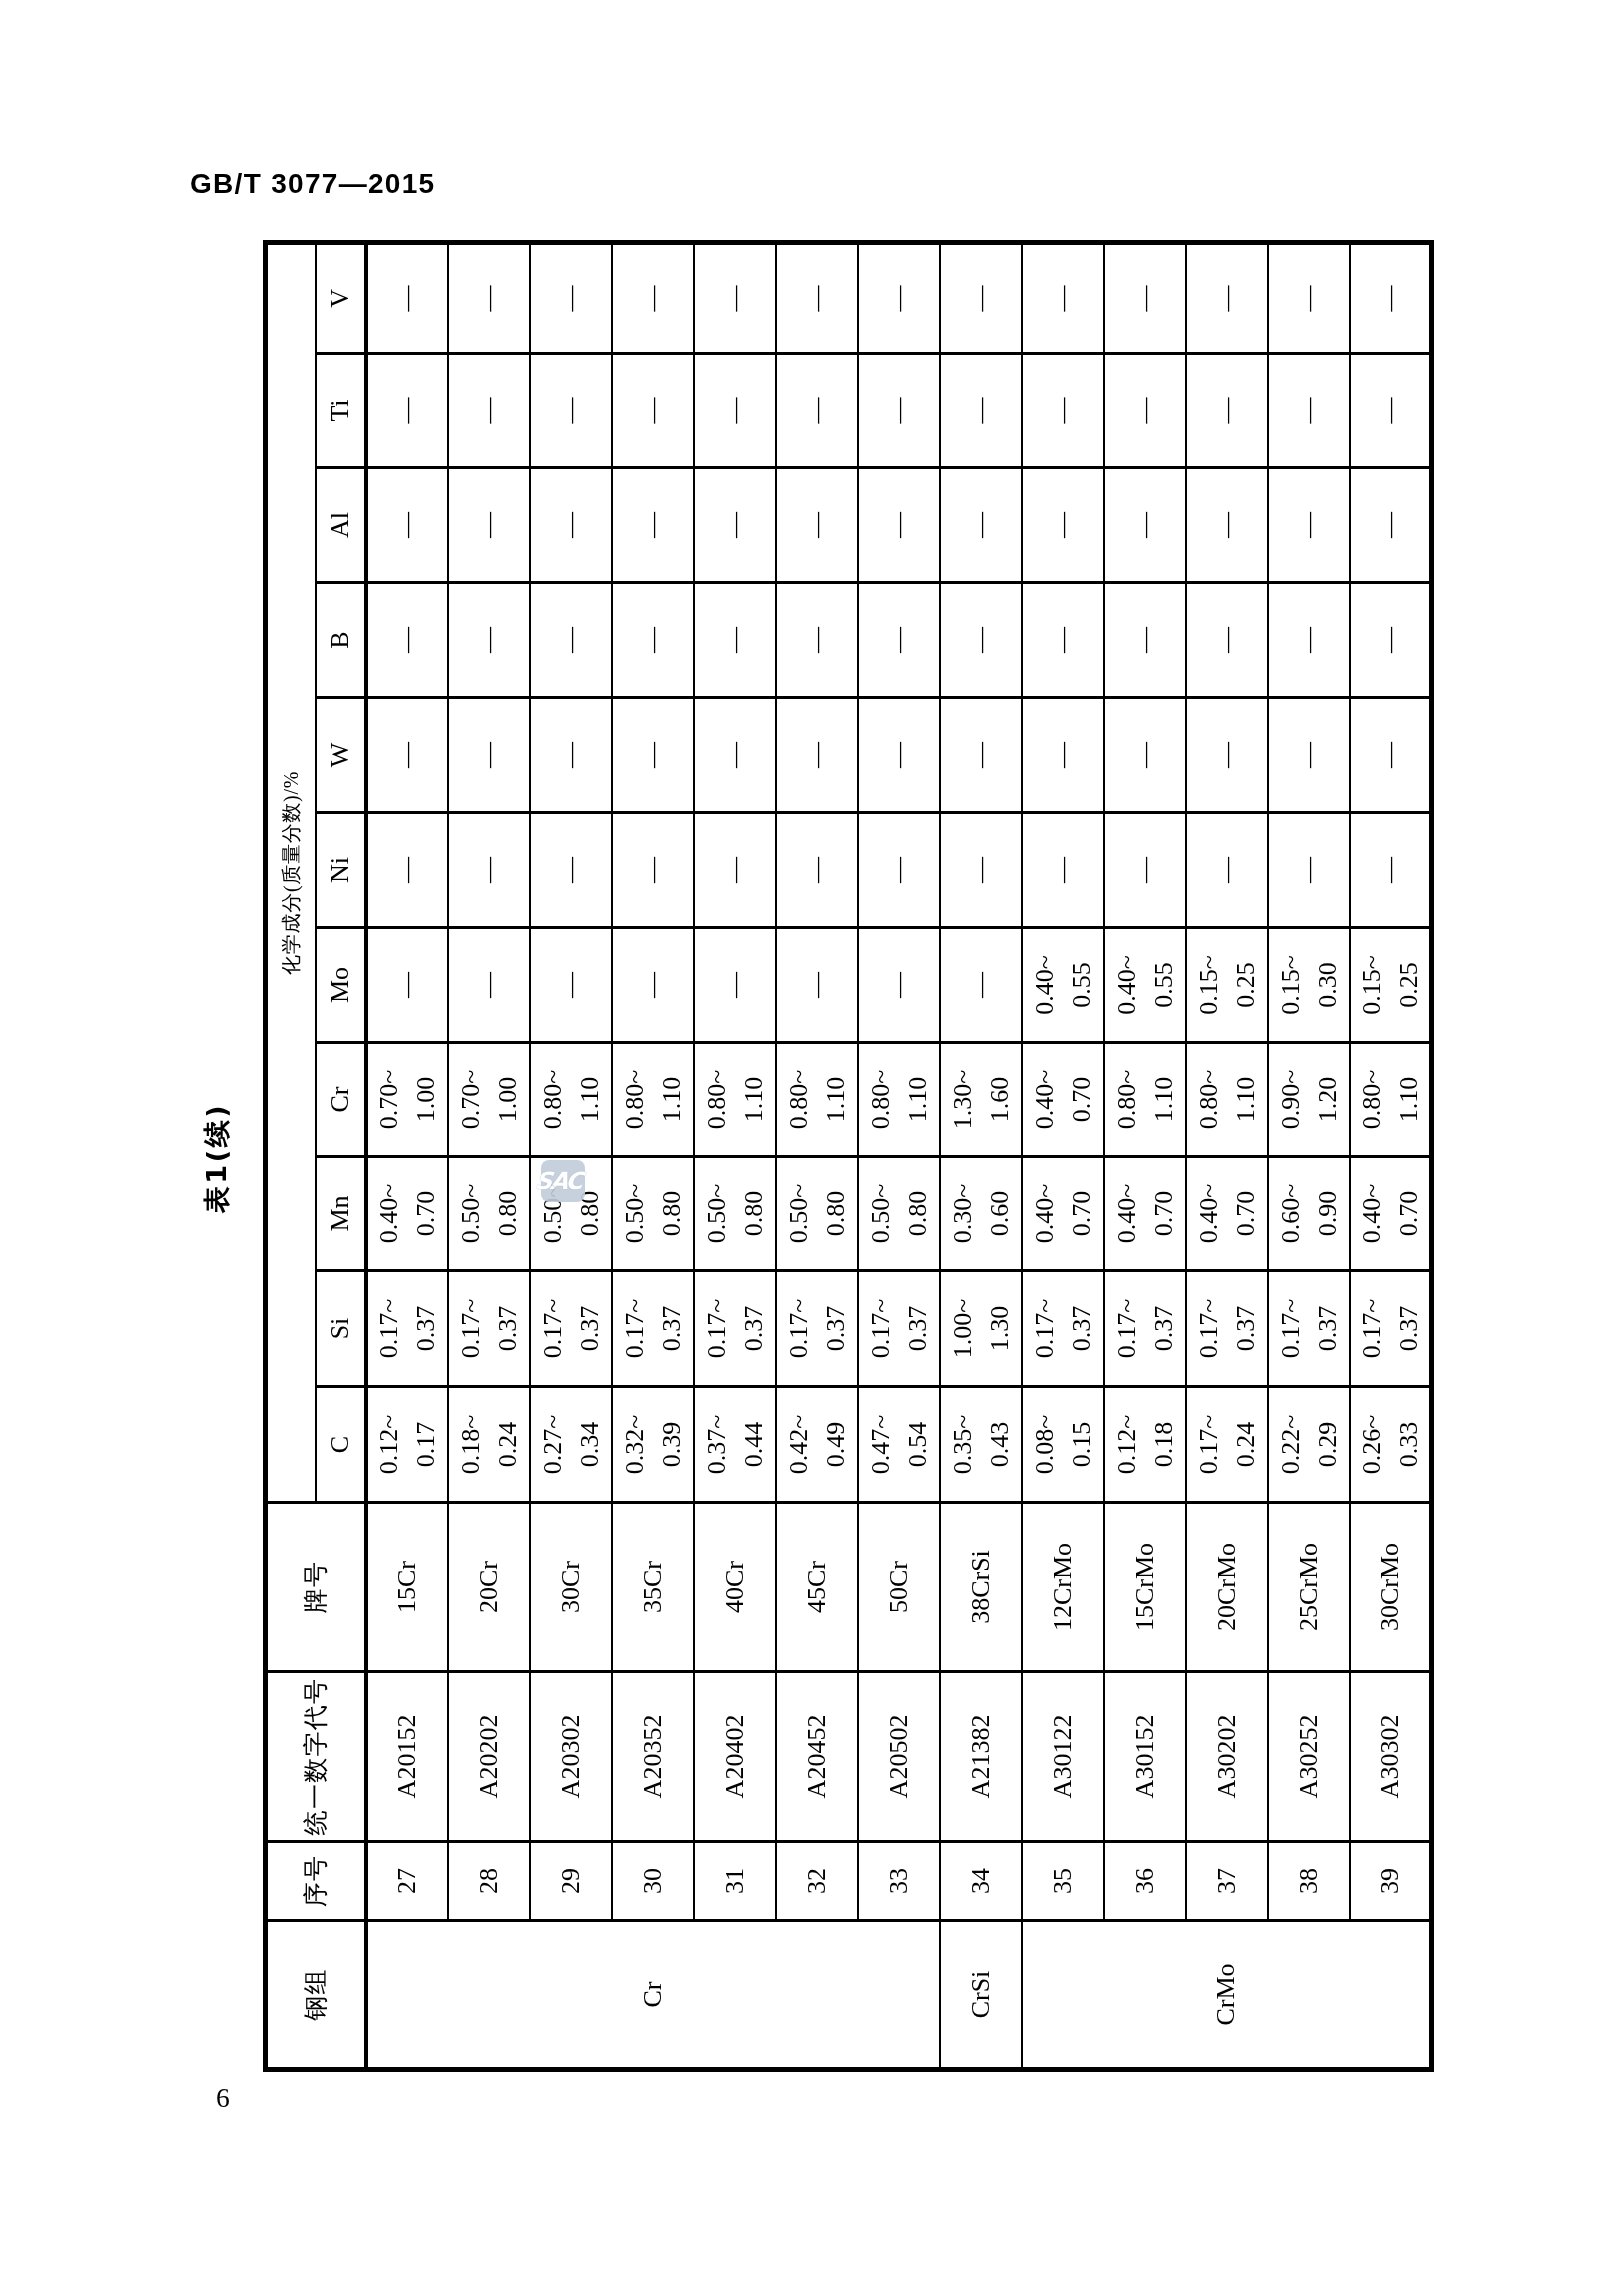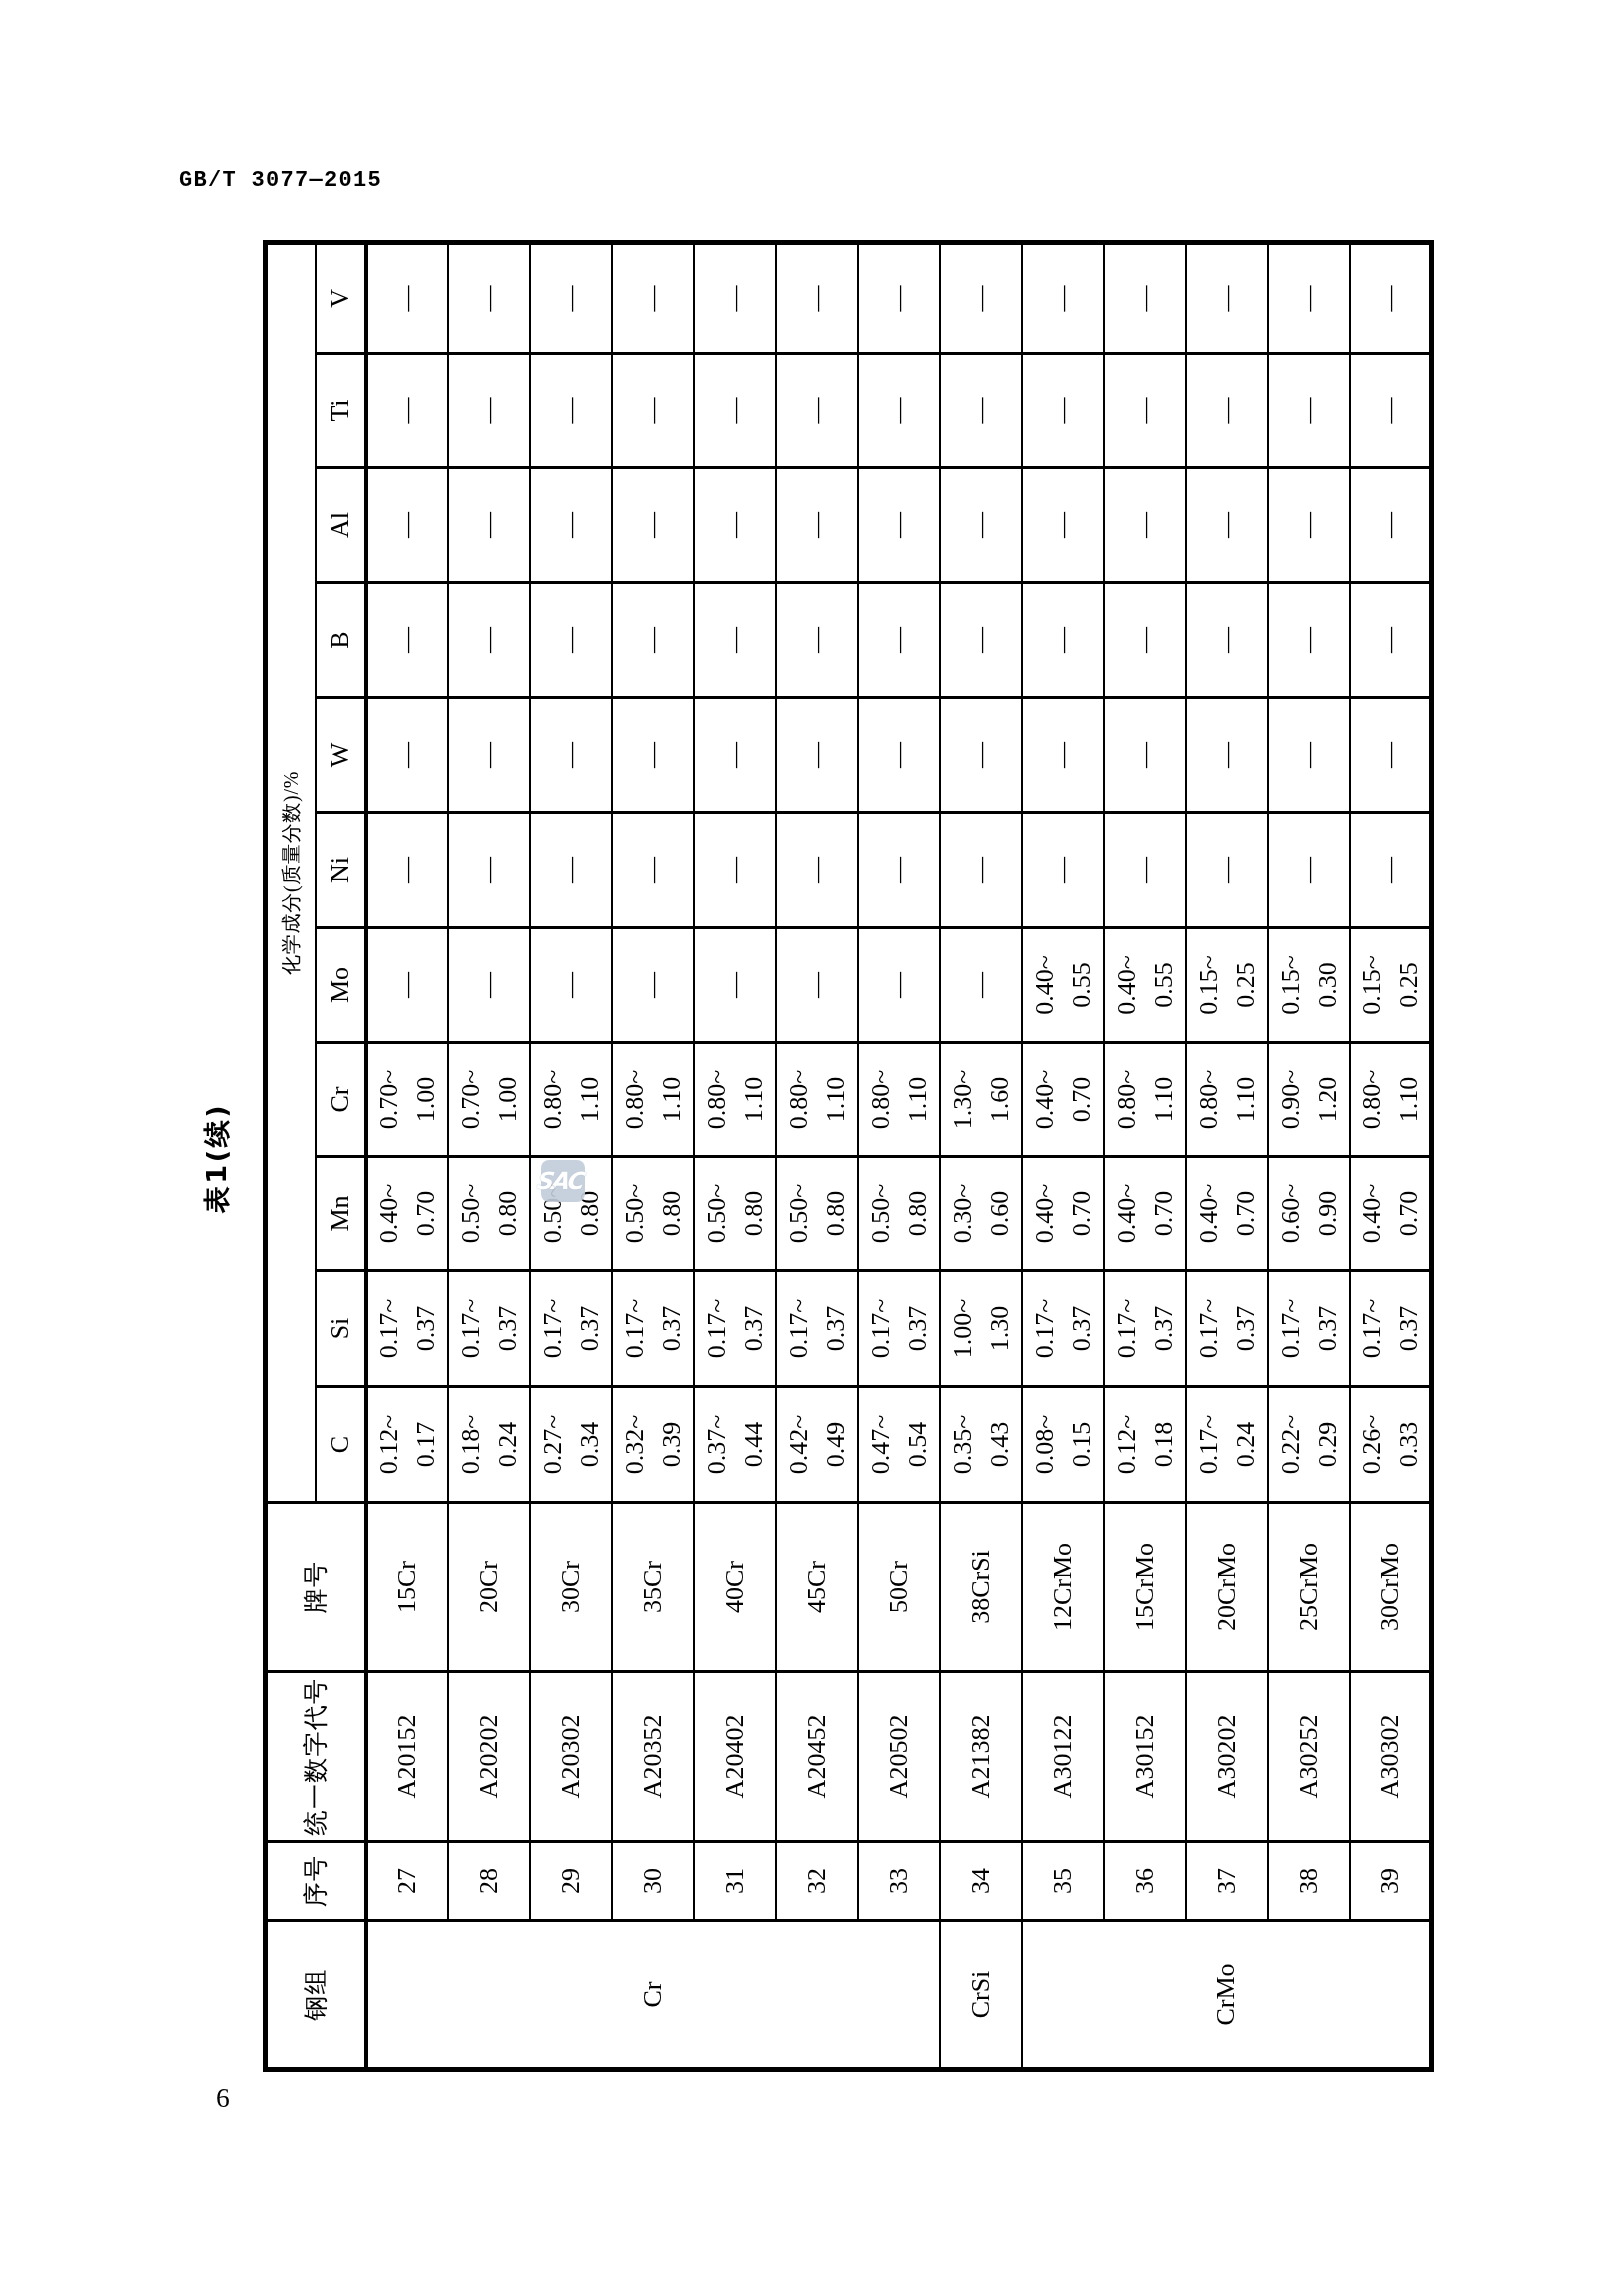--- a/index.html
+++ b/index.html
@@ -5,23 +5,23 @@
   html,body{margin:0;padding:0;background:#888;}
   .page{
     position:relative;
     width:1623px;height:2295px;
     background:#ffffff;
     overflow:hidden;
     font-family:"Liberation Serif","DejaVu Serif",serif;
     color:#000;
   }
   .doc-header{
-    position:absolute;left:179px;top:168px;
-    font-size:22px;font-weight:bold;letter-spacing:1.3px;
-    font-family:Liberation Mono, monospace;
+    position:absolute;left:190px;top:168px;
+    font-size:28px;font-weight:bold;letter-spacing:1.3px;
+    font-family:Liberation Sans, sans-serif;
   }
   .page-number{
     position:absolute;left:216px;top:2082px;
     font-size:27.5px;
   }
   
   .rot-wrapper{
     position:absolute;
     left:198px;top:2072px;
     width:1828px;

